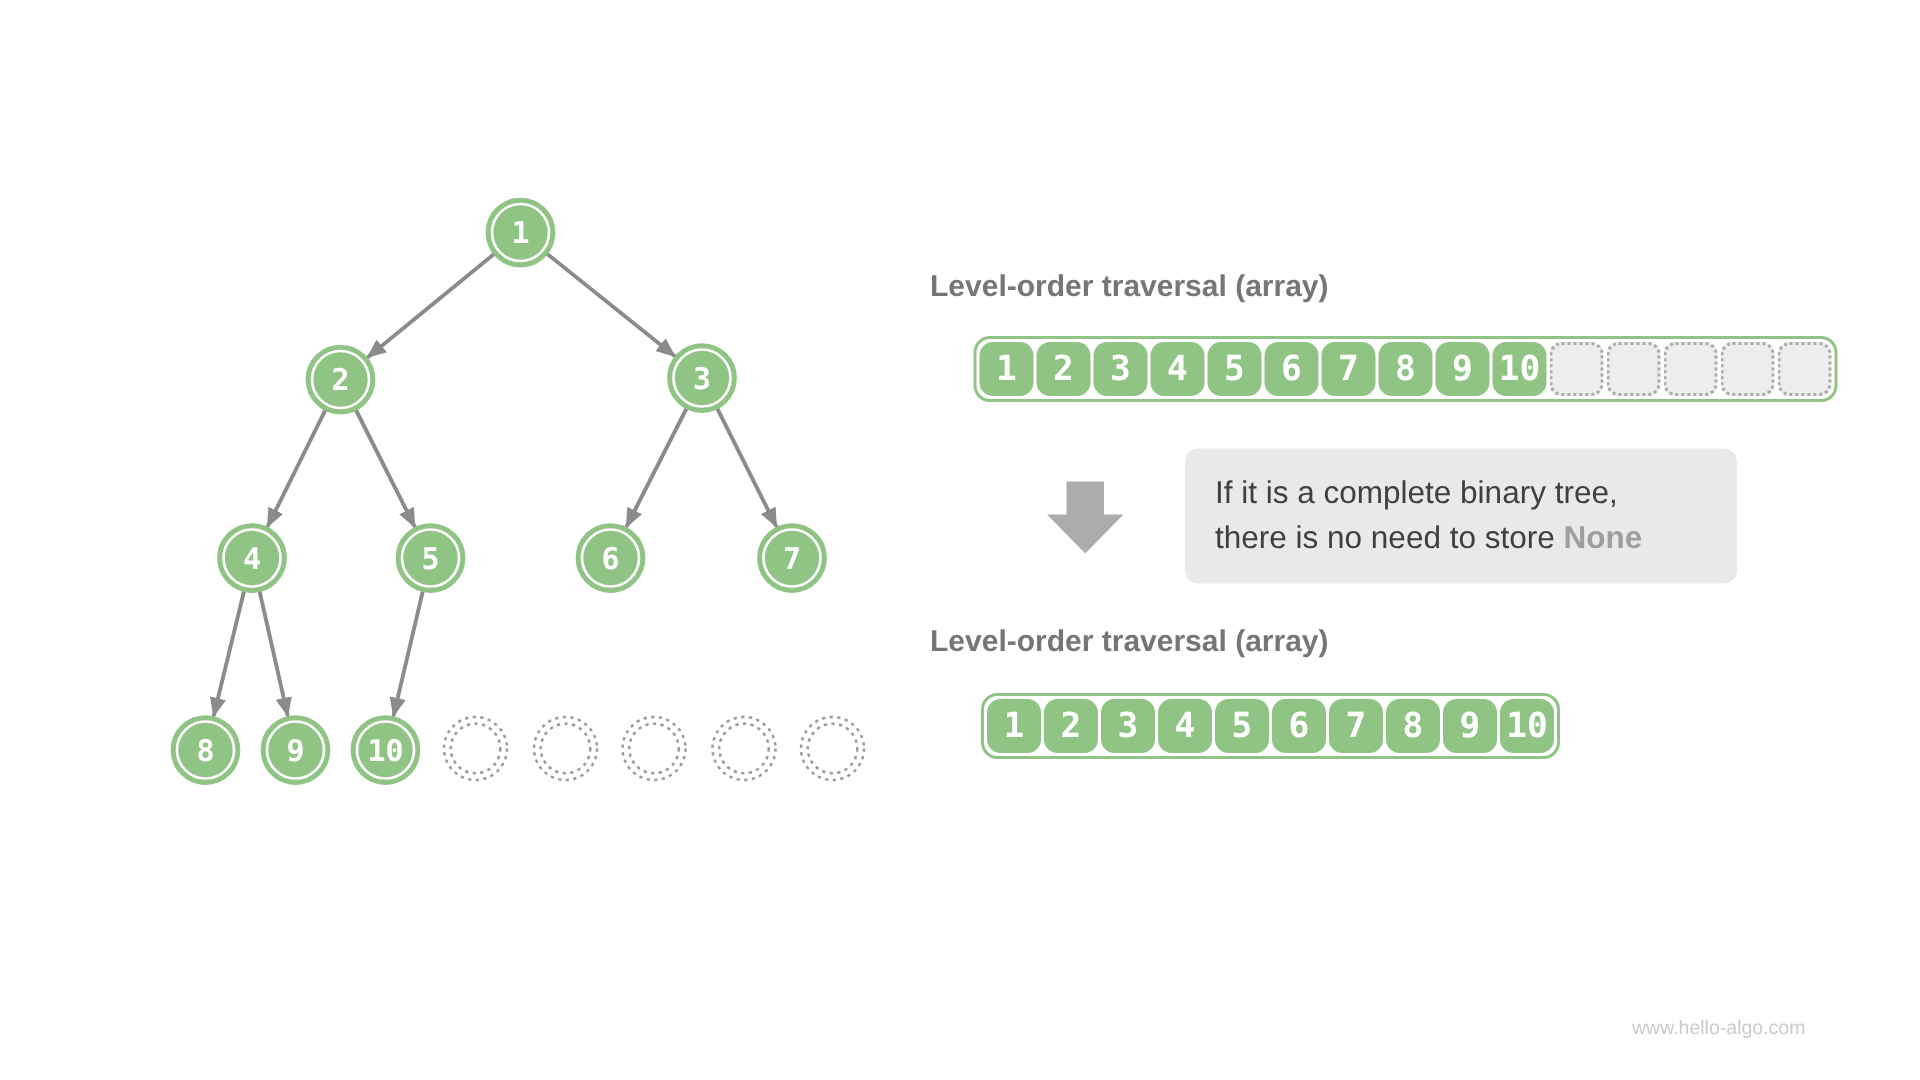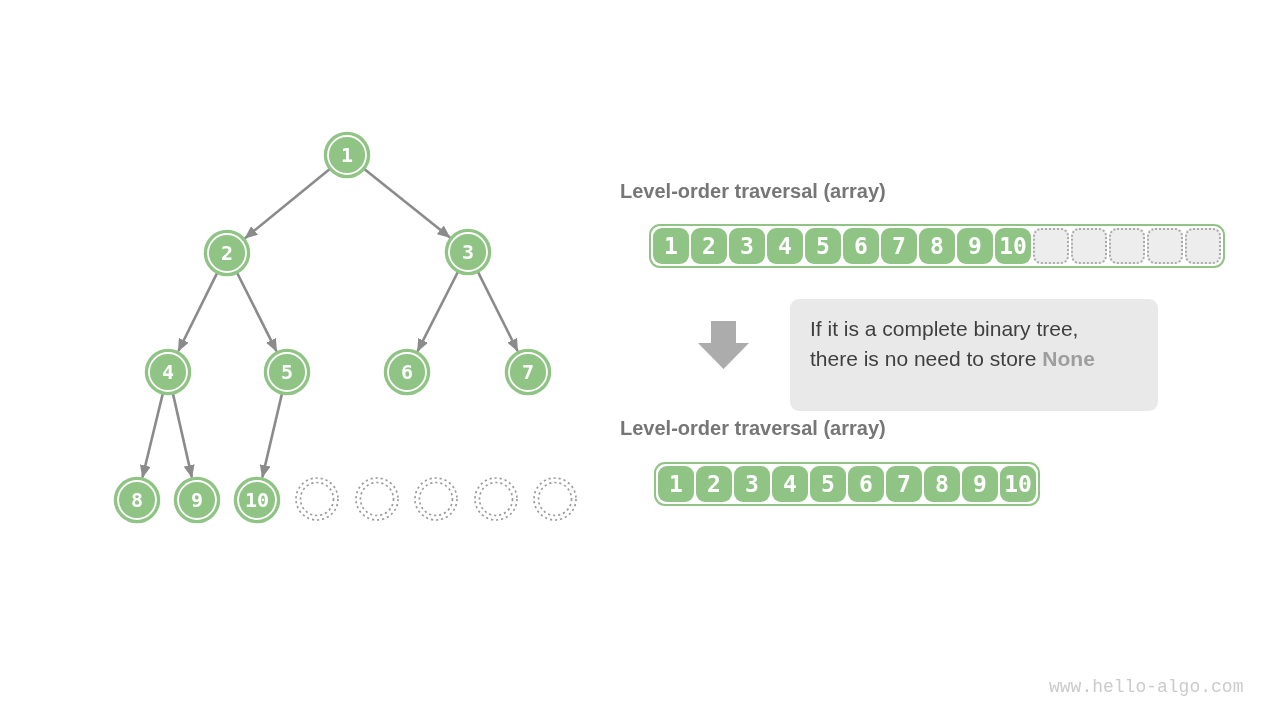--- a/index.html
+++ b/index.html
@@ -52,35 +52,35 @@
     background: #EDEDED;
     border: 2px dotted #ABABAB;
     border-radius: 8px;
   }
   .down-arrow-svg { position: absolute; left: 690px; top: 318px; }
   .note-box {
     position: absolute;
     left: 790px;
     top: 299px;
     width: 368px;
-    height: 112px;
+    height: 90px;
     background: #E9E9E9;
     border-radius: 9px;
     padding: 15px 0 0 20px;
     font-size: 21px;
     line-height: 30px;
     color: #3F3F3F;
   }
   .none-word { font-weight: bold; color: #9E9E9E; margin-top: 16px; }
   .watermark {
     position: absolute;
-    left: 1049px;
+    left: 1088px;
     top: 677px;
-    font-family: Liberation Mono, monospace;
-    font-size: 18px;
+    font-family: Liberation Sans, sans-serif;
+    font-size: 13px;
     color: #CBCBCB;
     white-space: nowrap;
   }
 </style>
 </head>
 <body>
 
 <div class="canvas">
 
   <svg class="tree-svg" width="620" height="620" viewBox="0 0 620 620">

